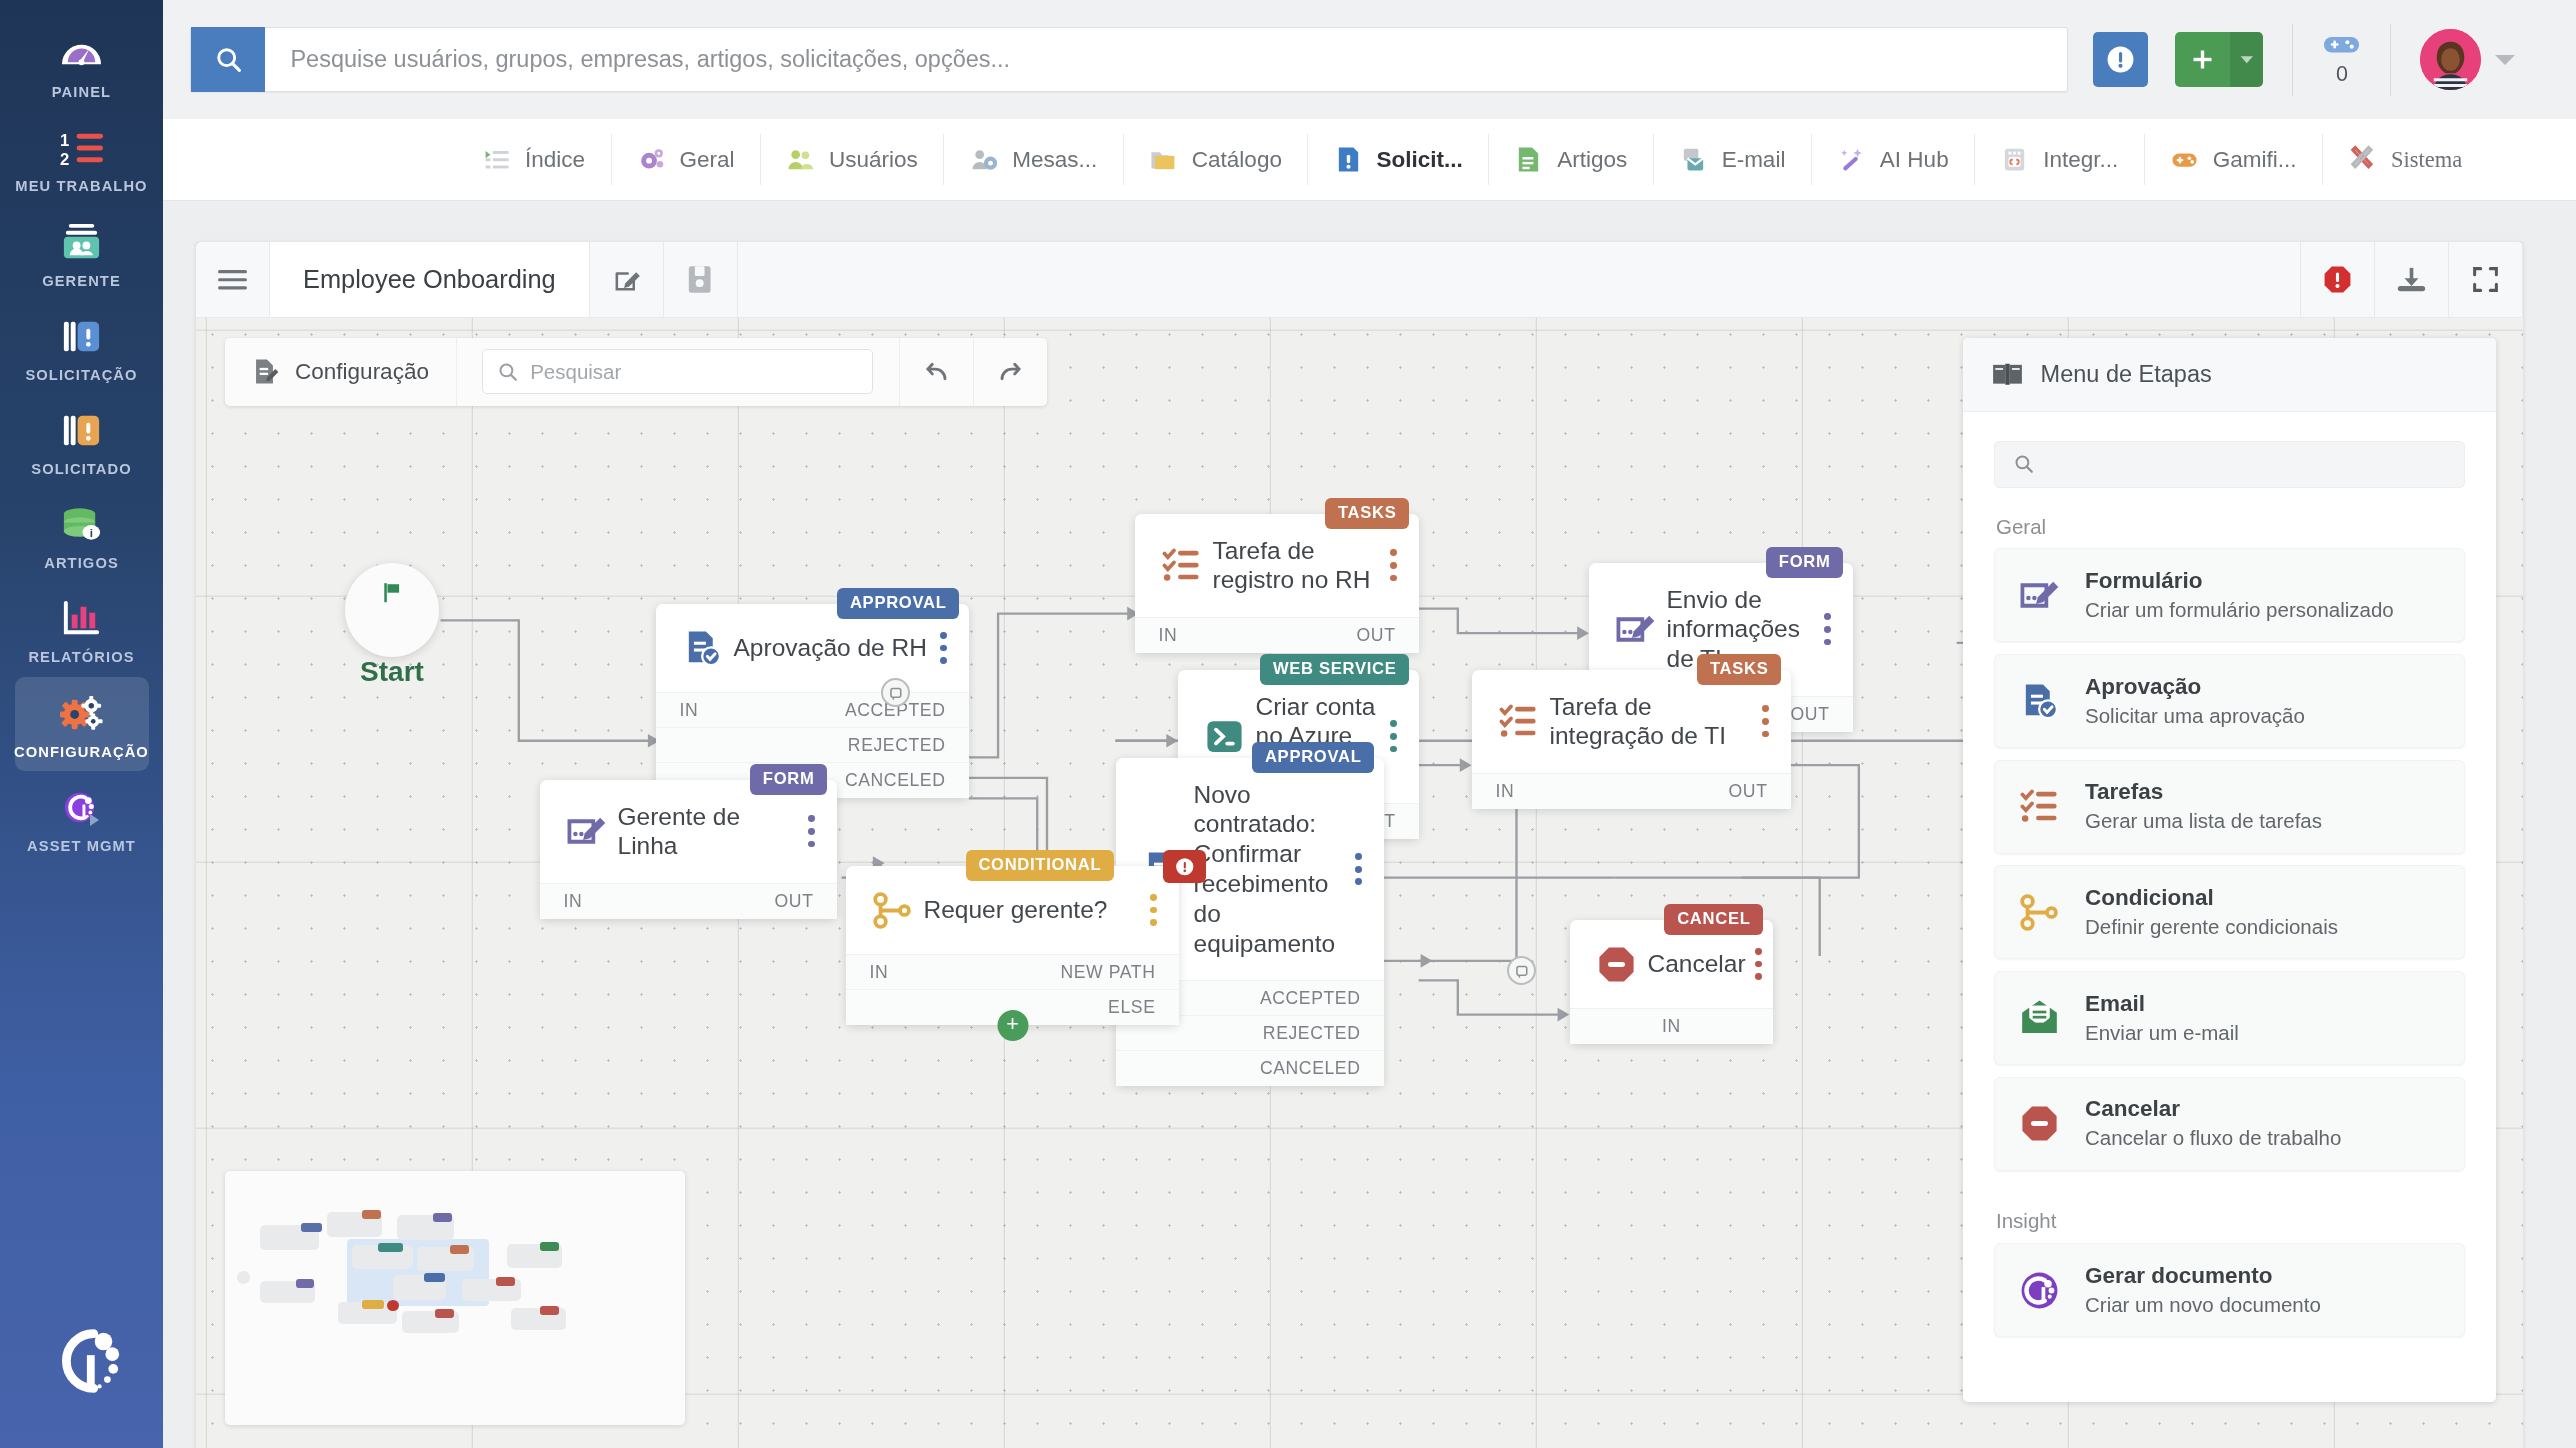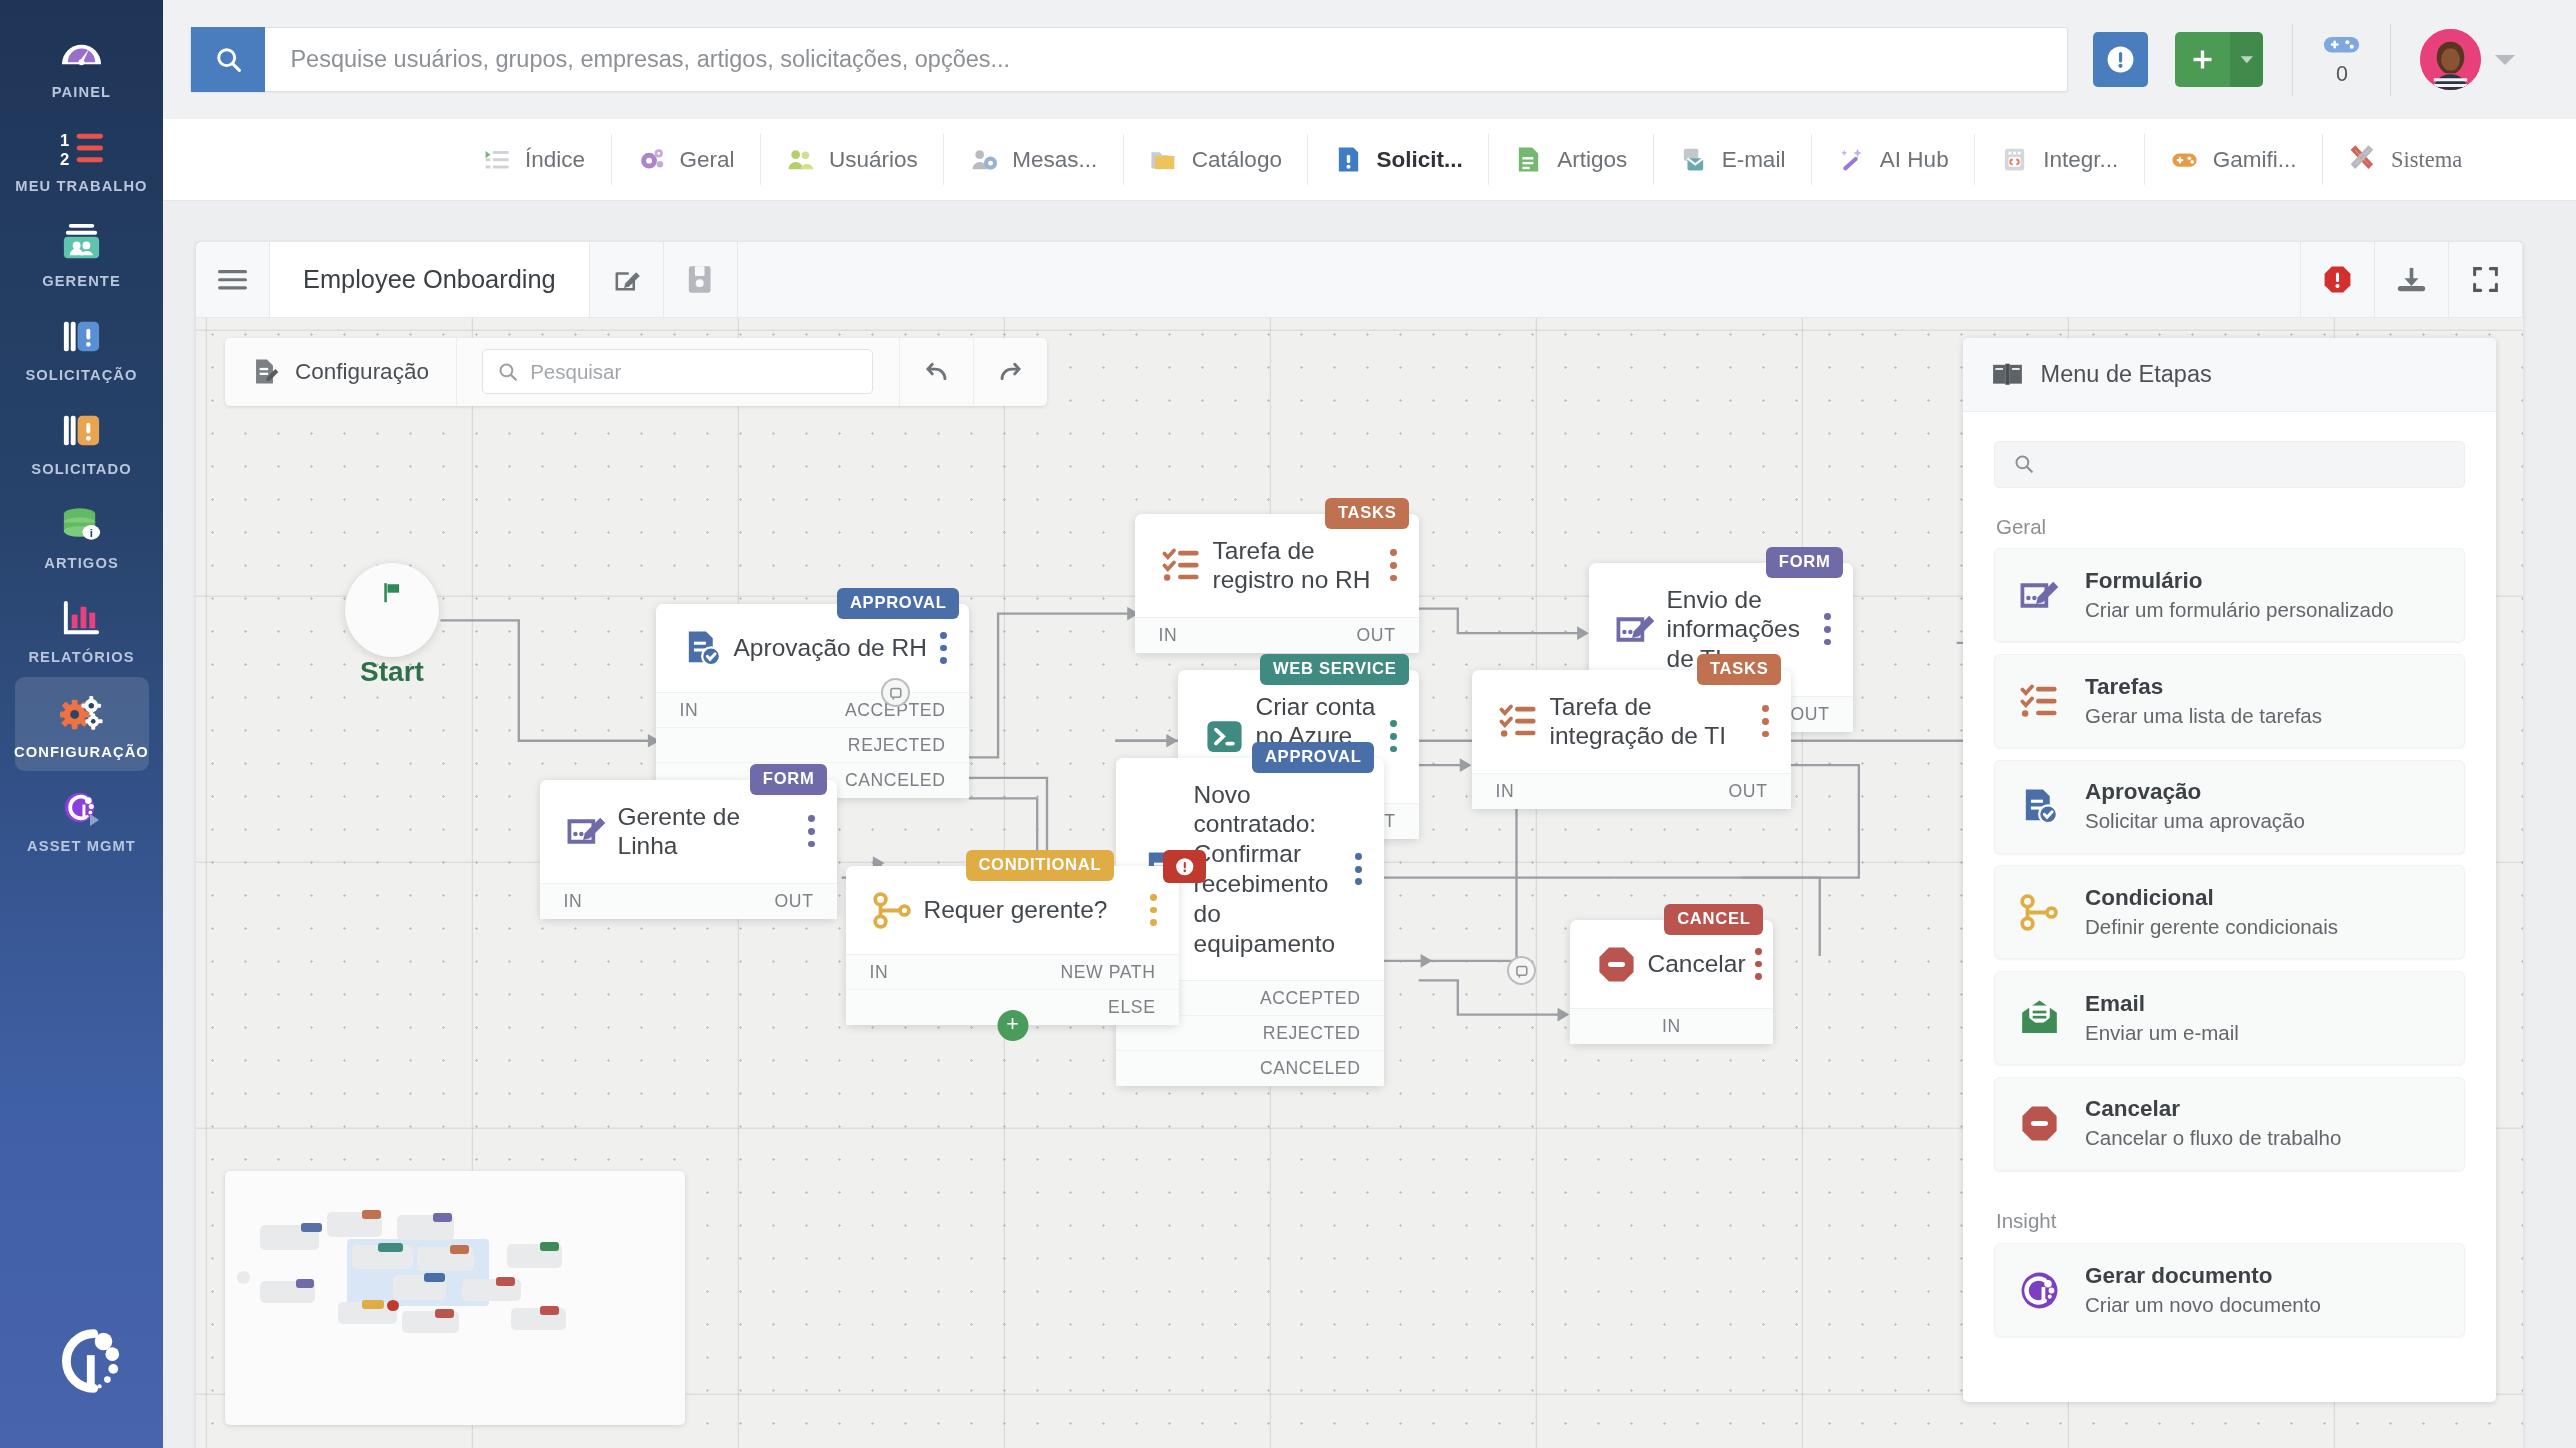--- a/index.html
+++ b/index.html
@@ -1052,53 +1052,53 @@
           </span>
           <span>
             <div class="step-name">Formulário</div>
             <div class="step-desc">Criar um formulário personalizado</div>
           </span>
         </div>
 
         <div class="step-card">
           <span class="step-ico">
             <svg width="41" height="41" viewBox="0 0 24 24">
+                <path d="M4 2 h10 l4 4 v14 h-14z" fill="#4a6ea8"></path>
+                <rect x="7" y="8" width="7" height="1.8" fill="#fff"></rect>
+                <rect x="7" y="12" width="7" height="1.8" fill="#fff"></rect>
+                <circle cx="17" cy="16.5" r="5.2" fill="#4a6ea8" stroke="#fff" stroke-width="1.3"></circle>
+                <path d="M14.8 16.6 l1.6 1.7 3-3.2" stroke="#fff" stroke-width="1.7" fill="none" stroke-linecap="round"></path>
+              </svg>
+          </span>
+          <span>
+            <div class="step-name">Aprovação</div>
+            <div class="step-desc">Solicitar uma aprovação</div>
+          </span>
+        </div>
+
+        <div class="step-card">
+          <span class="step-ico">
+            <svg width="41" height="41" viewBox="0 0 24 24">
                 <path d="M2 5 l2 2.2 3.6-4" stroke="#c0714f" stroke-width="2.2" fill="none" stroke-linecap="round"></path>
                 <path d="M2 12 l2 2.2 3.6-4" stroke="#c0714f" stroke-width="2.2" fill="none" stroke-linecap="round"></path>
                 <circle cx="3.6" cy="19" r="1.9" fill="#c0714f"></circle>
                 <rect x="10" y="3.4" width="12" height="2.7" rx="1.3" fill="#c0714f"></rect>
                 <rect x="10" y="10.4" width="12" height="2.7" rx="1.3" fill="#c0714f"></rect>
                 <rect x="10" y="17.4" width="12" height="2.7" rx="1.3" fill="#c0714f"></rect>
               </svg>
           </span>
           <span>
             <div class="step-name">Tarefas</div>
             <div class="step-desc">Gerar uma lista de tarefas</div>
           </span>
         </div>
 
         <div class="step-card">
           <span class="step-ico">
             <svg width="41" height="41" viewBox="0 0 24 24">
-                <path d="M4 2 h10 l4 4 v14 h-14z" fill="#4a6ea8"></path>
-                <rect x="7" y="8" width="7" height="1.8" fill="#fff"></rect>
-                <rect x="7" y="12" width="7" height="1.8" fill="#fff"></rect>
-                <circle cx="17" cy="16.5" r="5.2" fill="#4a6ea8" stroke="#fff" stroke-width="1.3"></circle>
-                <path d="M14.8 16.6 l1.6 1.7 3-3.2" stroke="#fff" stroke-width="1.7" fill="none" stroke-linecap="round"></path>
-              </svg>
-          </span>
-          <span>
-            <div class="step-name">Aprovação</div>
-            <div class="step-desc">Solicitar uma aprovação</div>
-          </span>
-        </div>
-
-        <div class="step-card">
-          <span class="step-ico">
-            <svg width="41" height="41" viewBox="0 0 24 24">
                 <circle cx="5" cy="5.5" r="3.1" stroke="#e0ad44" stroke-width="2.2" fill="none"></circle>
                 <circle cx="5" cy="18.5" r="3.1" stroke="#e0ad44" stroke-width="2.2" fill="none"></circle>
                 <circle cx="19" cy="12" r="2.6" stroke="#e0ad44" stroke-width="2.2" fill="none"></circle>
                 <path d="M5 8.6 v6.8 M5 12 h11.4" stroke="#e0ad44" stroke-width="2.2" fill="none"></path>
               </svg>
           </span>
           <span>
             <div class="step-name">Condicional</div>
             <div class="step-desc">Definir gerente condicionais</div>
           </span>

